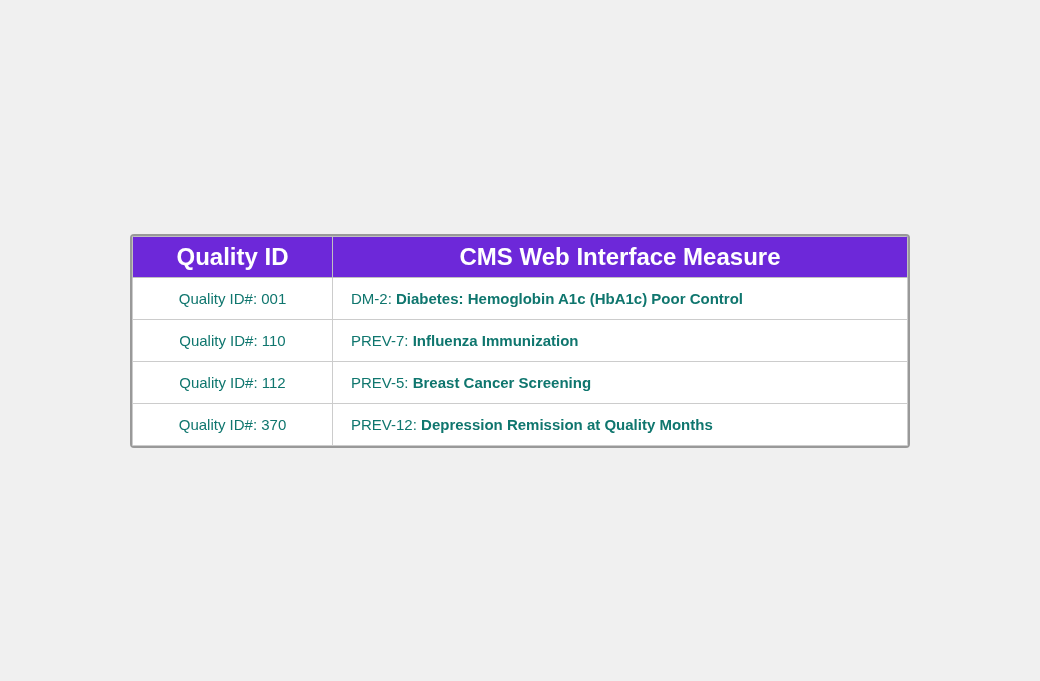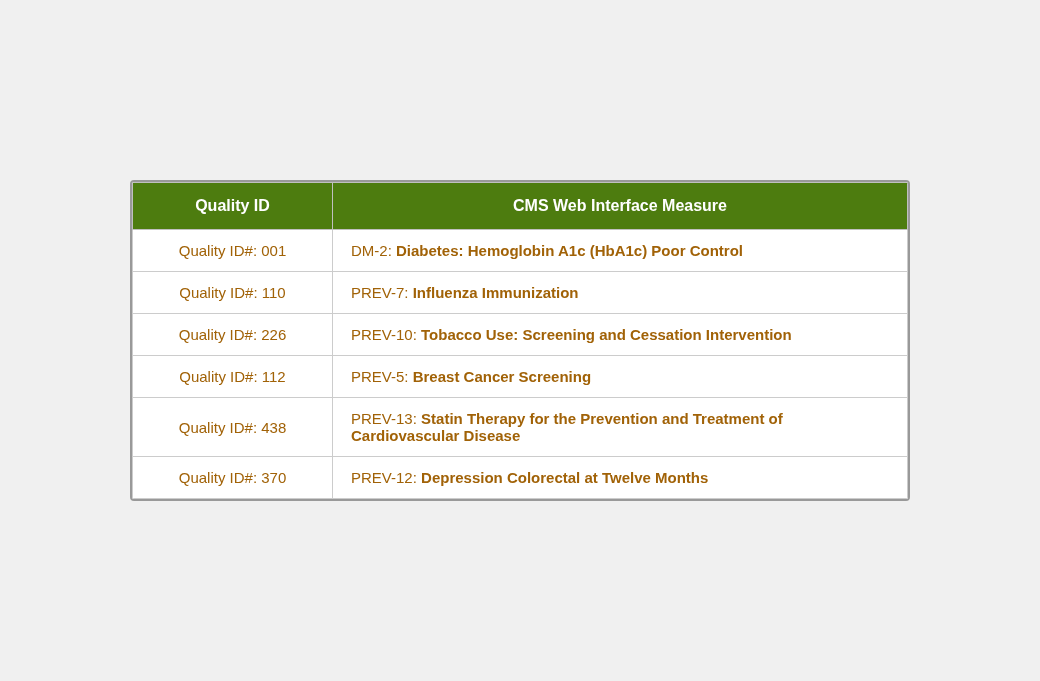--- a/index.html
+++ b/index.html
@@ -24,34 +24,34 @@
       border-radius: 4px;
       overflow: hidden;
     }
 
     table {
       width: 100%;
       border-collapse: collapse;
     }
 
     thead tr th {
-      background-color: #4d7c0f;
+      background-color: #6d28d9;
       color: #ffffff;
       font-weight: bold;
-      font-size: 16px;
-      padding: 14px 18px;
+      font-size: 24px;
+      padding: 6px 18px;
       text-align: center;
       border: 1px solid #c0c0c0;
     }
 
     tbody tr td {
       padding: 12px 18px;
       border: 1px solid #cccccc;
       font-size: 15px;
-      color: #a16207;
+      color: #0f766e;
       vertical-align: middle;
     }
 
     tbody tr td:first-child {
       width: 200px;
       text-align: center;
       white-space: nowrap;
     }
 
     tbody tr:nth-child(odd) {
@@ -88,30 +88,22 @@
     <tbody id="table-body">
     <tr>
           <td>Quality ID#: 001</td>
           <td><span class="measure-label">DM-2:</span><span class="measure-text"> Diabetes: Hemoglobin A1c (HbA1c) Poor Control</span></td>
         </tr>
         <tr>
           <td>Quality ID#: 110</td>
           <td><span class="measure-label">PREV-7:</span><span class="measure-text"> Influenza Immunization</span></td>
         </tr>
         <tr>
-          <td>Quality ID#: 226</td>
-          <td><span class="measure-label">PREV-10:</span><span class="measure-text"> Tobacco Use: Screening and Cessation Intervention</span></td>
-        </tr>
-        <tr>
           <td>Quality ID#: 112</td>
           <td><span class="measure-label">PREV-5:</span><span class="measure-text"> Breast Cancer Screening</span></td>
         </tr>
         <tr>
-          <td>Quality ID#: 438</td>
-          <td><span class="measure-label">PREV-13:</span><span class="measure-text"> Statin Therapy for the Prevention and Treatment of Cardiovascular Disease</span></td>
-        </tr>
-        <tr>
           <td>Quality ID#: 370</td>
-          <td><span class="measure-label">PREV-12:</span><span class="measure-text"> Depression Colorectal at Twelve Months</span></td>
+          <td><span class="measure-label">PREV-12:</span><span class="measure-text"> Depression Remission at Quality Months</span></td>
         </tr>
       </tbody>
   </table>
 </div>
 
 </body></html>

